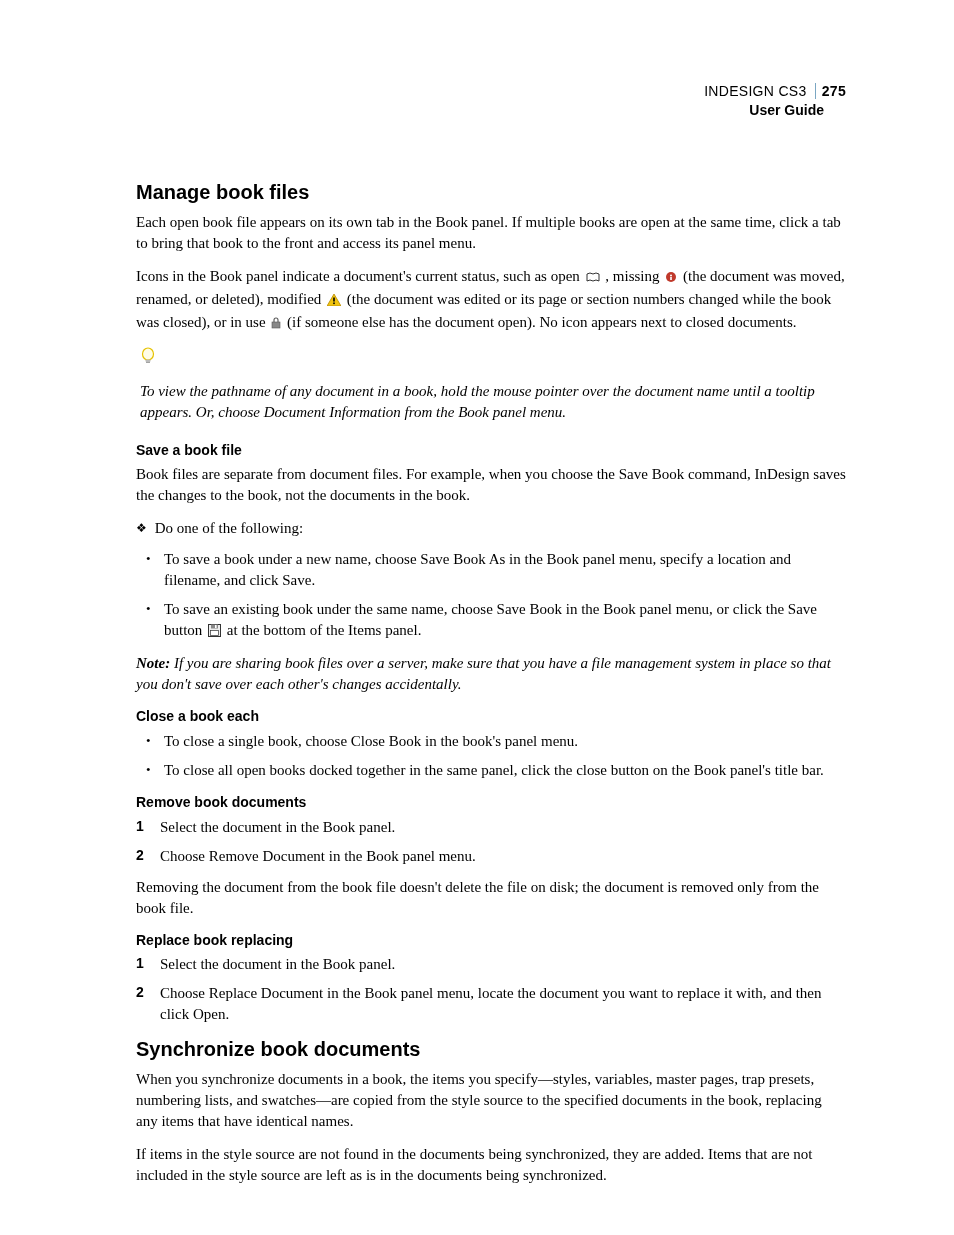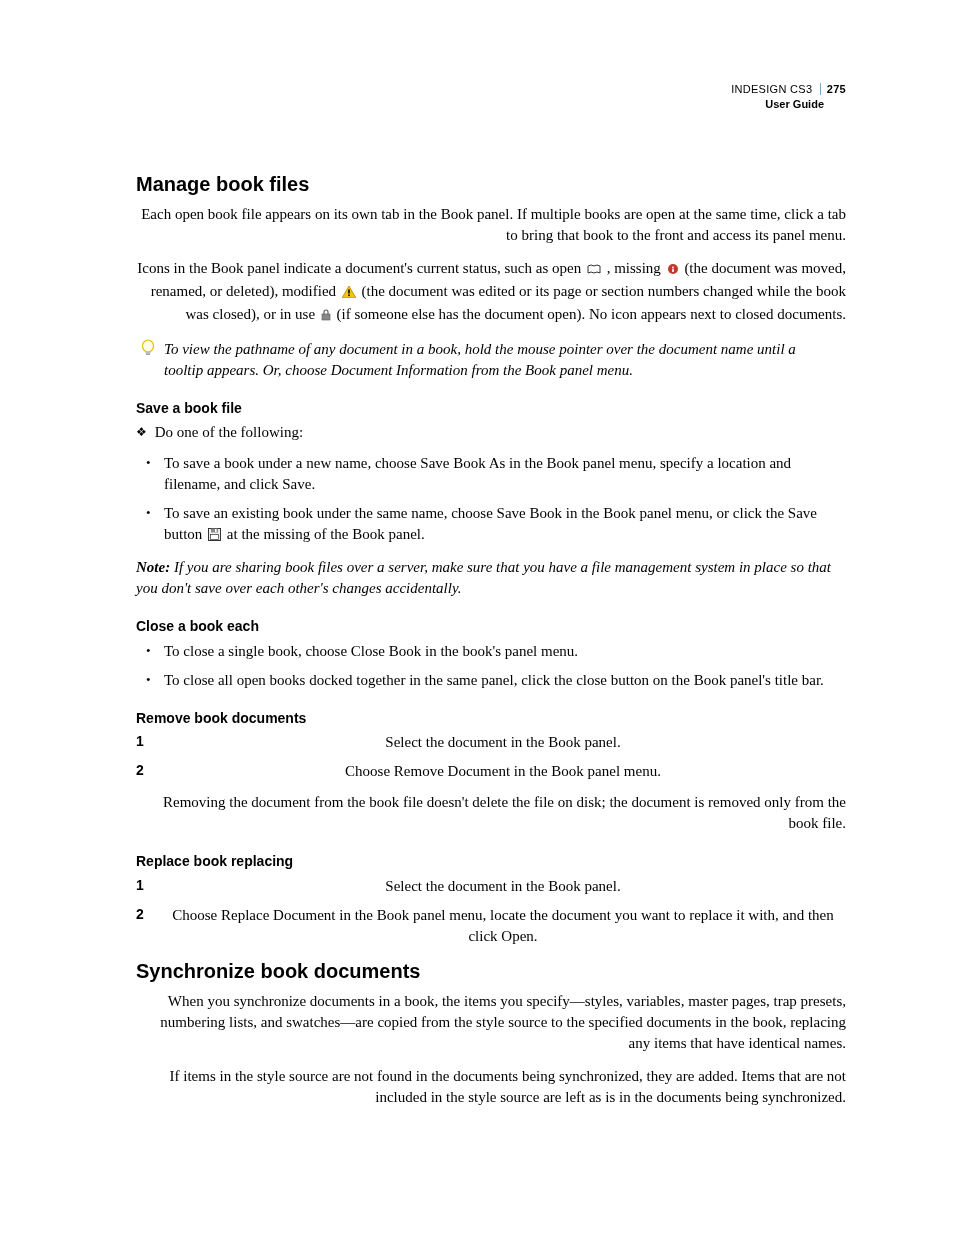--- a/index.html
+++ b/index.html
@@ -12,50 +12,51 @@
       line-height: 1.4;
       color: #000;
       position: relative;
     }
     .page {
       padding: 82px 108px 60px 136px;
     }
     .header {
       text-align: right;
       font-family: "Myriad Pro", "Helvetica Neue", Arial, sans-serif;
-      font-size: 11px;
+      font-size: 14px;
       line-height: 1.35;
       margin-bottom: 58px;
     }
     .header-line1 { letter-spacing: 0.3px; }
     .header-pagenum {
       font-weight: 700;
       border-left: 1.5px solid #7aa6c2;
       padding-left: 6px;
       margin-left: 4px;
     }
     .header-line2 { font-weight: 700; padding-right: 22px; }
     h2.section-title {
       font-family: "Myriad Pro", "Helvetica Neue", Arial, sans-serif;
       font-weight: 700;
       font-size: 20px;
       margin-bottom: 6px;
     }
-    p.body { margin-bottom: 12px; text-align: right; }
+    p.body { margin-bottom: 12px; }
     .tip-block {
       display: flex;
       gap: 8px;
       margin: 6px 16px 18px 4px;
+      flex-direction: column;
     }
     .tip-text { font-style: italic; flex: 1; }
     h3.sub {
       font-family: "Myriad Pro", "Helvetica Neue", Arial, sans-serif;
       font-weight: 700;
       font-size: 14px;
-      margin-top: 18px;
+      margin-top: 12px;
       margin-bottom: 4px;
     }
     .diamond-line {
       display: flex;
       gap: 8px;
       margin-bottom: 10px;
     }
     .diamond { font-size: 12px; padding-top: 2px; }
     ul.bullets {
       list-style: none;
@@ -83,21 +84,21 @@
       display: flex;
       gap: 10px;
       margin-bottom: 8px;
     }
     ol.steps li .num {
       font-family: "Myriad Pro", "Helvetica Neue", Arial, sans-serif;
       font-weight: 700;
       font-size: 14px;
       min-width: 14px;
     }
-    ol.steps li .txt { flex: 1; text-align: center; }
+    ol.steps li .txt { flex: 1; }
     .inline-icon {
       display: inline-block;
       vertical-align: -2px;
       margin: 0 2px;
     }
     .section-gap-top { }
   </style>
 </head>
 <body>
 
@@ -153,20 +154,21 @@
       <svg width="16" height="20" viewBox="0 0 16 20">
           <ellipse cx="8" cy="7" rx="5.5" ry="6" fill="#fffde7" stroke="#e6c200" stroke-width="1.2"></ellipse>
           <rect x="5.5" y="12.5" width="5" height="2" fill="#bbb"></rect>
           <rect x="6" y="14.5" width="4" height="1.4" fill="#999"></rect>
         </svg>
     </span>
     <div class="tip-text">To view the pathname of any document in a book, hold the mouse pointer over the document name until a tooltip appears. Or, choose Document Information from the Book panel menu.</div>
   </div>
 
   <h3 class="sub">Save a book file</h3>
+  <p class="body">Book files are separate from document files. For example, when you choose the Save Book command, InDesign saves the changes to the book, not the documents in the book.</p>
 
   <div class="diamond-line">
     <span class="diamond">❖</span>
     <span>Do one of the following:</span>
   </div>
 
   <ul class="bullets">
     <li>
       <span class="dot">•</span>
       <span class="txt">To save a book under a new name, choose Save Book As in the Book panel menu, specify a location and filename, and click Save.</span>
@@ -176,21 +178,21 @@
       <span class="txt">
         <span>To save an existing book under the same name, choose Save Book in the Book panel menu, or click the Save button </span>
         <span class="inline-icon">
           <svg width="13" height="13" viewBox="0 0 13 13">
               <rect x="0.5" y="0.5" width="12" height="12" fill="#eee" stroke="#333" stroke-width="1"></rect>
               <rect x="3" y="0.5" width="7" height="4" fill="#888"></rect>
               <rect x="7" y="1" width="1.6" height="3" fill="#fff"></rect>
               <rect x="2.5" y="6.5" width="8" height="5" fill="#fff" stroke="#333" stroke-width="0.7"></rect>
             </svg>
         </span>
-        <span> at the missing of the Book panel.</span>
+        <span> at the bottom of the Items panel.</span>
       </span>
     </li>
   </ul>
 
   <p class="note-para">
     <span class="note-label">Note:</span><span> If you are sharing book files over a server, make sure that you have a file management system in place so that you don't save over each other's changes accidentally.</span>
   </p>
 
   <h3 class="sub">Close a book each</h3>
   <ul class="bullets">

